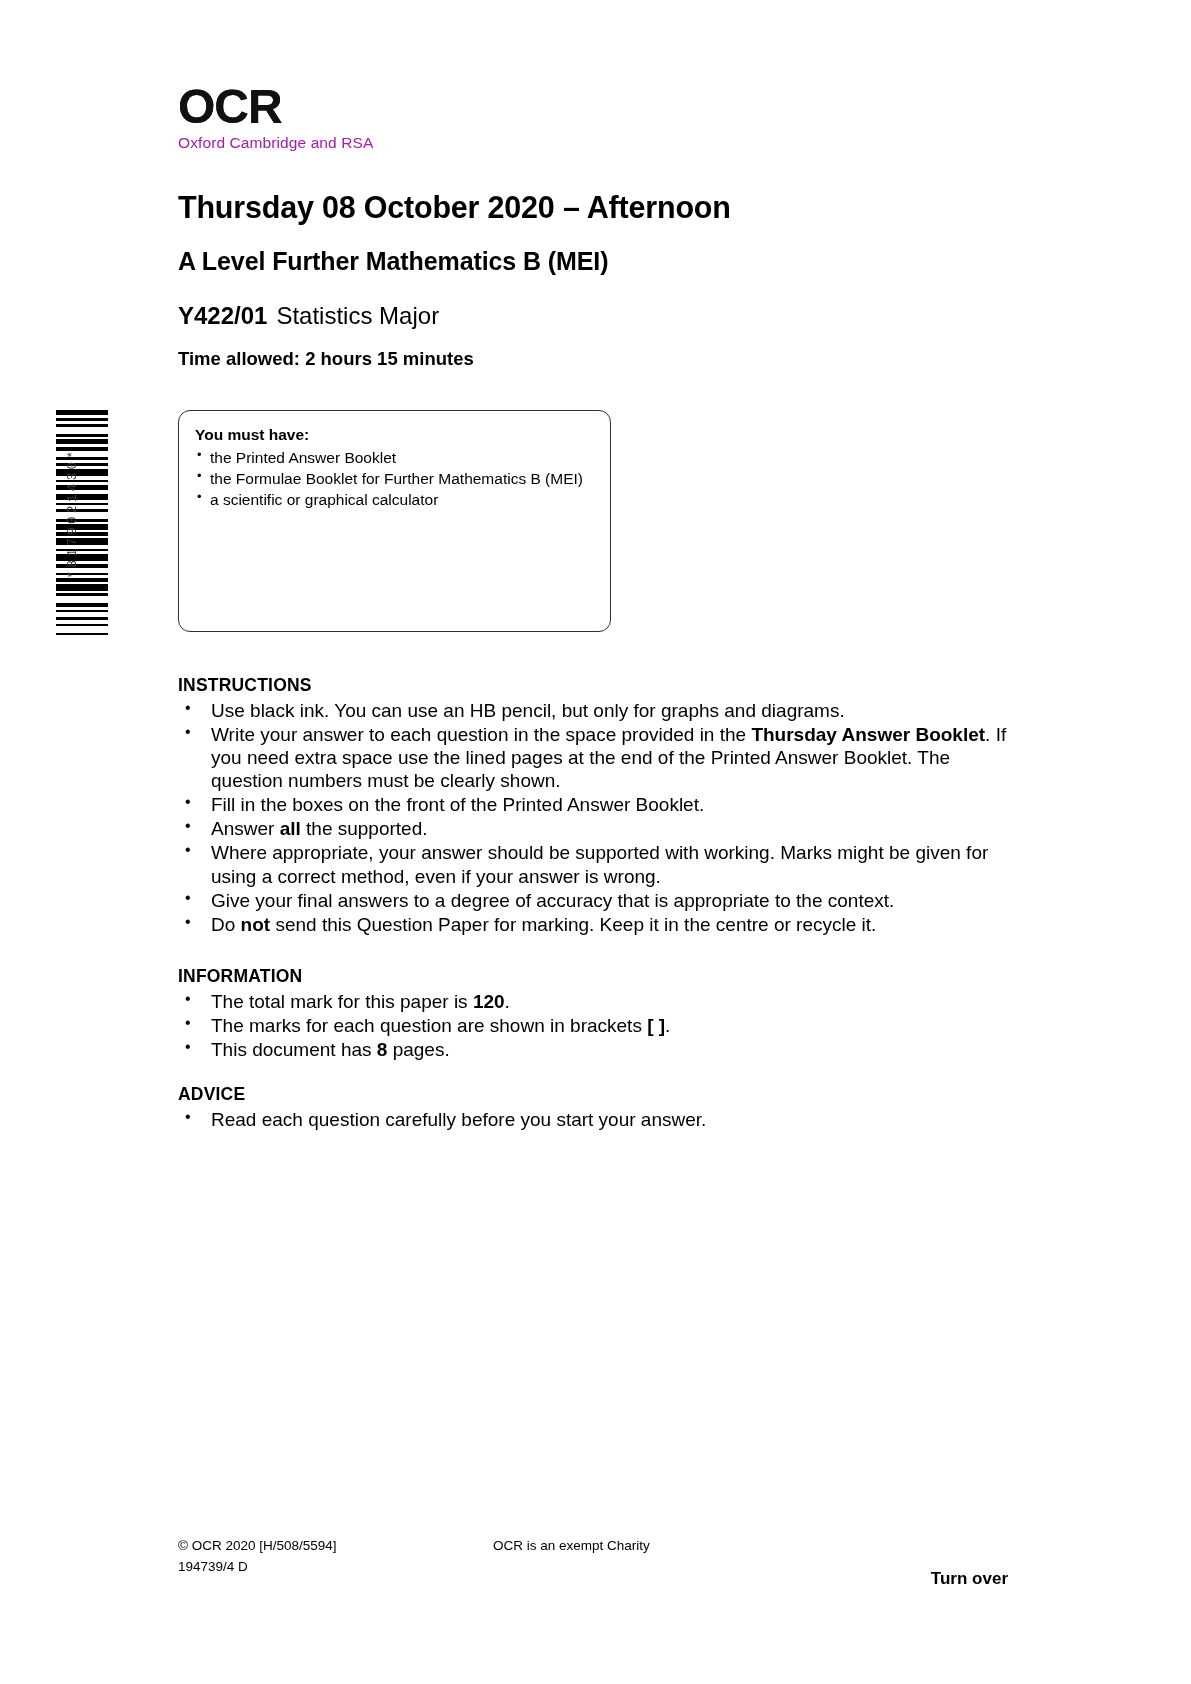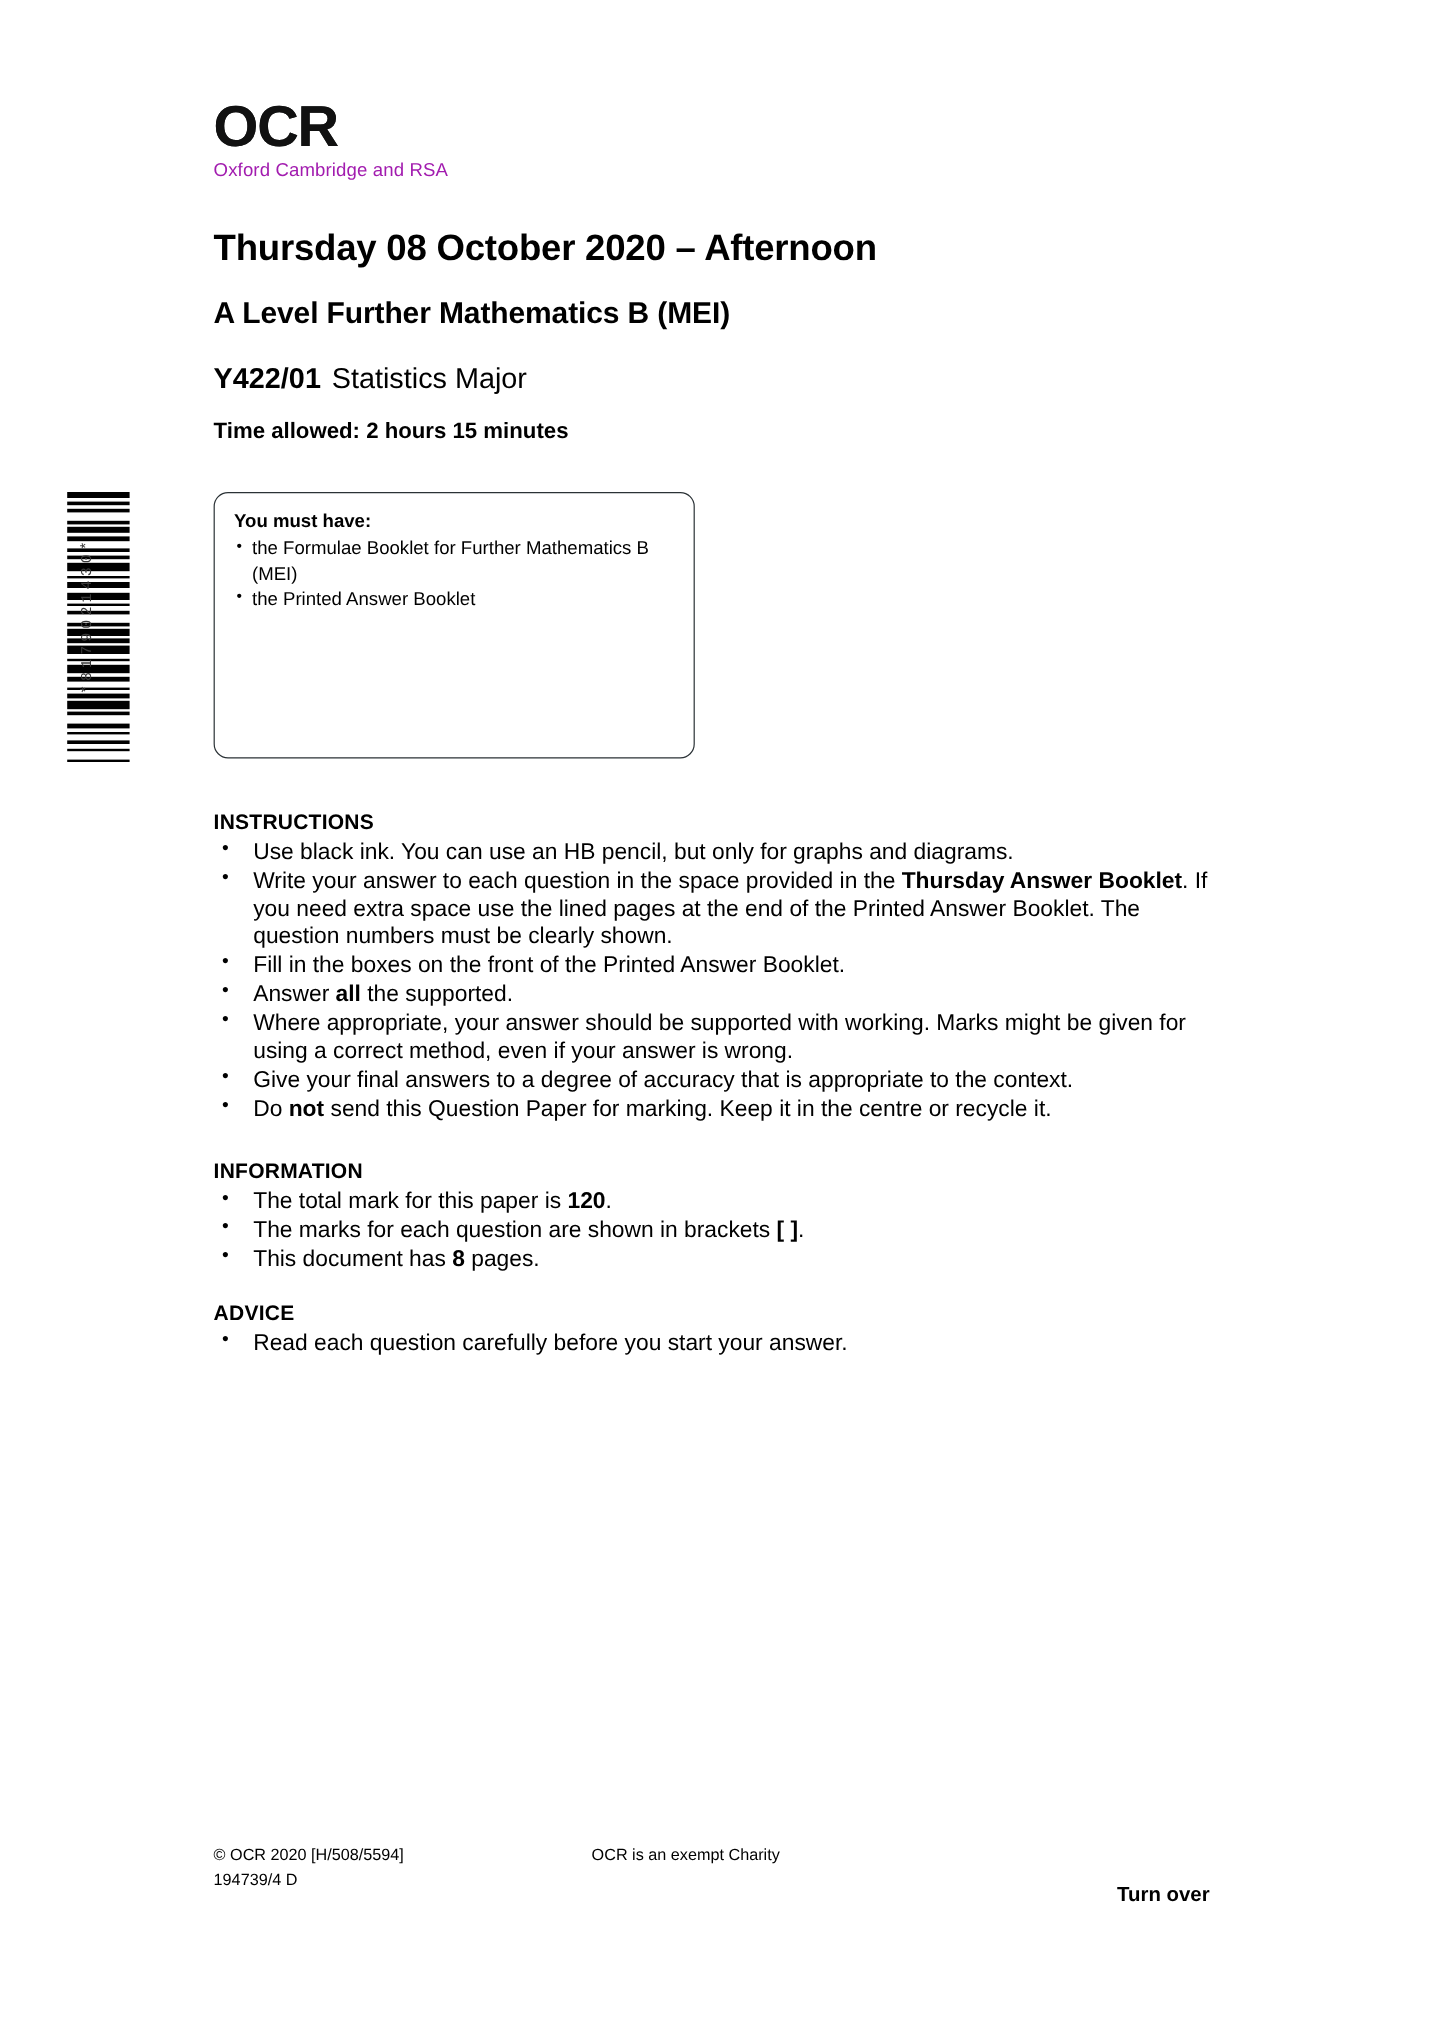--- a/index.html
+++ b/index.html
@@ -124,21 +124,21 @@
     top: 348px;
     font-size: 18.5px;
     font-weight: bold;
   }
 
   
   .musthave-box {
     position: absolute;
     left: 0;
     top: 410px;
-    width: 401px;
+    width: 433px;
     height: 222px;
     border: 1.4px solid #2b3236;
     border-radius: 12px;
     box-sizing: border-box;
     padding: 15px 16px 0 16px;
   }
   .musthave-title {
     font-size: 15.5px;
     font-weight: bold;
     margin: 0 0 3px 0;
@@ -296,22 +296,23 @@
     <h1 class="title-main">Thursday 08 October 2020 – Afternoon</h1>
     <h2 class="title-sub">A Level Further Mathematics B (MEI)</h2>
     <div class="paper-line">
       <span class="code">Y422/01</span><span class="name">Statistics Major</span>
     </div>
     <div class="time-line">Time allowed: 2 hours 15 minutes</div>
 
     <div class="musthave-box">
       <p class="musthave-title">You must have:</p>
       <ul class="musthave-list">
+          <li>the Printed Answer Booklet</li>
           <li>the Formulae Booklet for Further Mathematics B (MEI)</li>
-          <li>the Printed Answer Booklet</li>
+          <li>a scientific or graphical calculator</li>
         </ul>
     </div>
 
     <div class="section section-instructions">
       <p class="section-heading">INSTRUCTIONS</p>
       <ul class="bullets">
           <li><span>Use black ink. You can use an HB pencil, but only for graphs and diagrams.</span></li>
           <li><span>Write your answer to each question in the space provided in the </span><b>Thursday Answer Booklet</b><span>. If you need extra space use the lined pages at the end of the Printed Answer Booklet. The question numbers must be clearly shown.</span></li>
           <li><span>Fill in the boxes on the front of the Printed Answer Booklet.</span></li>
           <li><span>Answer </span><b>all</b><span> the supported.</span></li>

